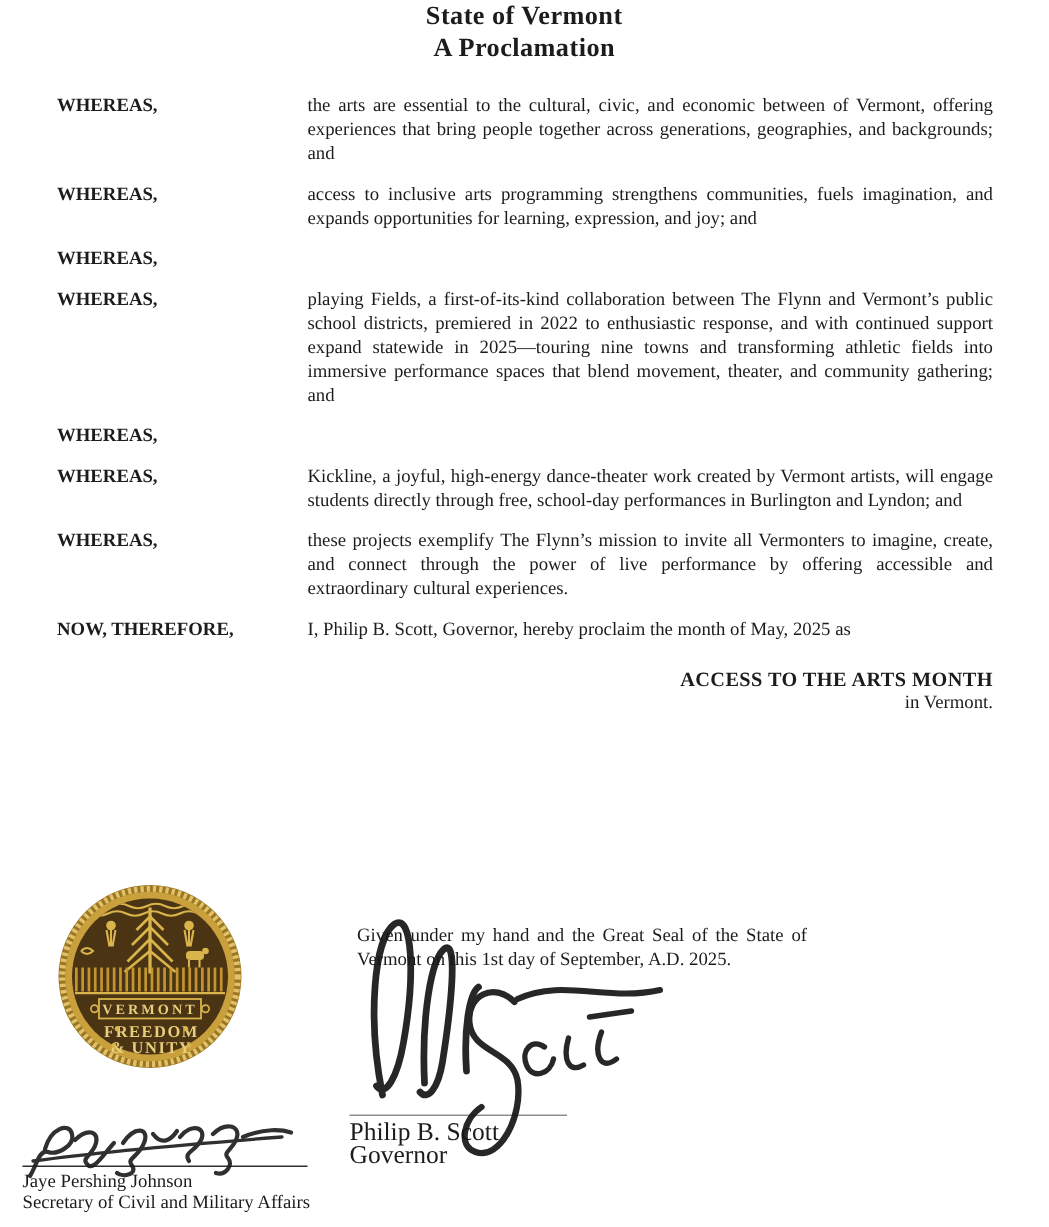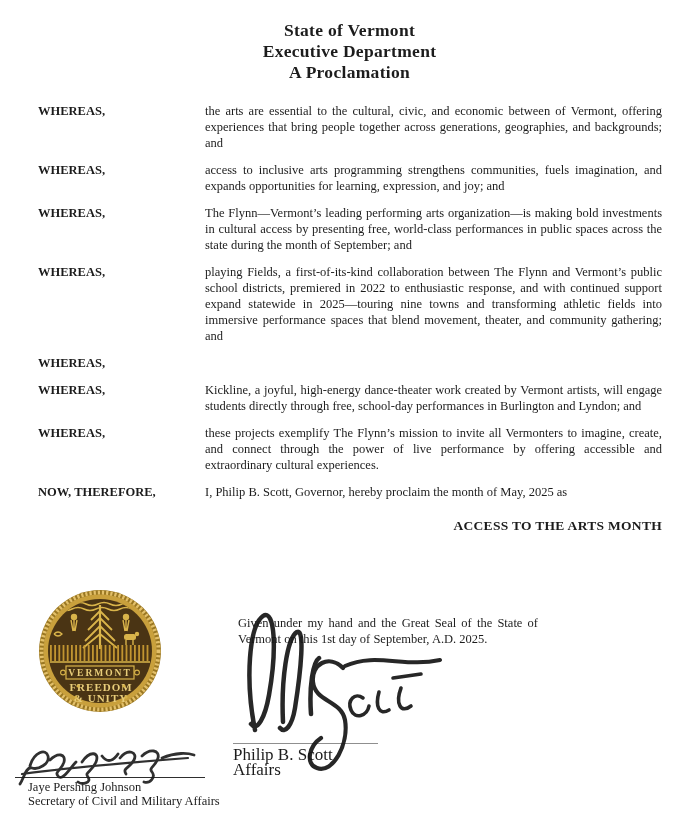--- a/index.html
+++ b/index.html
@@ -1,63 +1,61 @@
 <!DOCTYPE html>
 <html><head>
 <meta charset="utf-8">
 <style>
   html,body{margin:0;padding:0;background:#ffffff;}
   .page{
     position:relative;width:699px;height:818px;background:#ffffff;
     font-family:"Liberation Serif",serif;color:#1c1c1c;overflow:hidden;
   }
-  .doc-header{padding-top:20px;text-align:center;font-weight:bold;
+  .doc-header{text-align:center;font-weight:bold;
     font-size:17.5px;line-height:21px;letter-spacing:.3px;}
   .content{margin:20px 37px 11px 38px;}
   .row{display:flex;margin-bottom:11px;font-size:12.5px;line-height:16px;}
   .row .lbl{flex:0 0 167px;font-weight:bold;}
   .row .txt{flex:1;text-align:justify;text-align-last:left;}
   .therefore{margin-top:10px;align-items:flex-end;}
   .proc-title{margin-left:167px;text-align:right;margin-top:18px;}
   .proc-title .t{font-weight:bold;font-size:13.5px;letter-spacing:.3px;line-height:16px;}
   .proc-title .s{font-size:12.5px;line-height:15px;}
   .seal-wrap{position:absolute;left:38px;top:589px;width:124px;height:124px;}
   .attestation{position:absolute;left:238px;top:615px;width:300px;
     font-size:12.5px;line-height:16px;text-align:justify;text-align-last:left;}
   .gov-sig{position:absolute;left:225px;top:610px;z-index:3;}
   .gov-block{position:absolute;left:233px;top:731px;font-size:17px;line-height:15px;z-index:2;margin-top:12px;}
   .gov-block .sig-line{width:145px;border-top:1px solid #8f8f8f;margin-bottom:3px;}
   .sec-sig{position:absolute;left:16px;top:744px;z-index:3;}
   .sec-block{position:absolute;left:15px;top:777px;font-size:12.5px;line-height:14px;z-index:2;}
   .sec-block .sig-line{width:190px;border-top:1.5px solid #2e2e2e;margin-bottom:2px;}
-  .sec-block .nm,.sec-block .tt{margin-left:13px;}
+  .sec-block .nm,.sec-block .tt{}
 </style>
 </head>
 <body>
 
 <div class="page">
 
   <div class="doc-header">
     <div>State of Vermont</div>
-    <div>Executive Department</div>
     <div>A Proclamation</div>
   </div>
 
   <div class="content">
     <div class="row">
       <div class="lbl">WHEREAS,</div>
       <div class="txt">the arts are essential to the cultural, civic, and economic between of Vermont, offering experiences that bring people together across generations, geographies, and backgrounds; and</div>
     </div>
     <div class="row">
       <div class="lbl">WHEREAS,</div>
       <div class="txt">access to inclusive arts programming strengthens communities, fuels imagination, and expands opportunities for learning, expression, and joy; and</div>
     </div>
     <div class="row">
       <div class="lbl">WHEREAS,</div>
-      <div class="txt">The Flynn—Vermont’s leading performing arts organization—is making bold investments in cultural access by presenting free, world-class performances in public spaces across the state during the month of September; and</div>
     </div>
     <div class="row">
       <div class="lbl">WHEREAS,</div>
       <div class="txt">playing Fields, a first-of-its-kind collaboration between The Flynn and Vermont’s public school districts, premiered in 2022 to enthusiastic response, and with continued support expand statewide in 2025—touring nine towns and transforming athletic fields into immersive performance spaces that blend movement, theater, and community gathering; and</div>
     </div>
     <div class="row">
       <div class="lbl">WHEREAS,</div>
     </div>
     <div class="row">
       <div class="lbl">WHEREAS,</div>
@@ -68,20 +66,21 @@
       <div class="txt">these projects exemplify The Flynn’s mission to invite all Vermonters to imagine, create, and connect through the power of live performance by offering accessible and extraordinary cultural experiences.</div>
     </div>
 
     <div class="row therefore">
       <div class="lbl">NOW, THEREFORE,</div>
       <div class="txt">I, Philip B. Scott, Governor, hereby proclaim the month of May, 2025 as</div>
     </div>
 
     <div class="proc-title">
       <div class="t">ACCESS TO THE ARTS MONTH</div>
+      <div class="s">in Vermont.</div>
     </div>
   </div>
 
   <div class="seal-wrap">
     <svg width="124" height="124" viewBox="0 0 124 124">
       <defs>
           <clipPath id="sc">
             <circle cx="62" cy="62" r="52"></circle>
           </clipPath>
         </defs>
@@ -132,21 +131,21 @@
                                      M154,82 C150,96 154,106 164,100
                                      M176,78 C170,94 176,104 186,96
                                      M168,68 L196,64"></path>
       </g>
     </svg>
   </div>
 
   <div class="gov-block">
     <div class="sig-line"></div>
     <div>Philip B. Scott</div>
-    <div>Affairs</div>
+    <div>Governor</div>
   </div>
 
   <div class="sec-sig">
     <svg width="182" height="42" viewBox="0 0 182 42">
       <g fill="none" stroke="#1a1a1a" stroke-linecap="round" stroke-linejoin="round" opacity="0.9">
         <path stroke-width="2.8" d="M14,22 C18,8 30,4 32,12 C34,20 22,26 16,24 C10,22 8,34 4,40
                                      M34,16 C42,8 50,10 48,18 C46,26 38,28 42,32 C46,38 54,24 60,18"></path>
         <path stroke-width="2.8" d="M66,18 C74,6 84,8 80,18 C76,28 68,28 72,33 C76,39 66,41 62,38
                                      M86,12 C92,20 98,16 102,10 M104,14 C112,4 122,8 118,16 C114,24 106,24 110,30"></path>
         <path stroke-width="2.8" d="M126,12 C134,4 144,6 142,14 C140,22 132,24 136,28 C140,33 134,40 128,38

